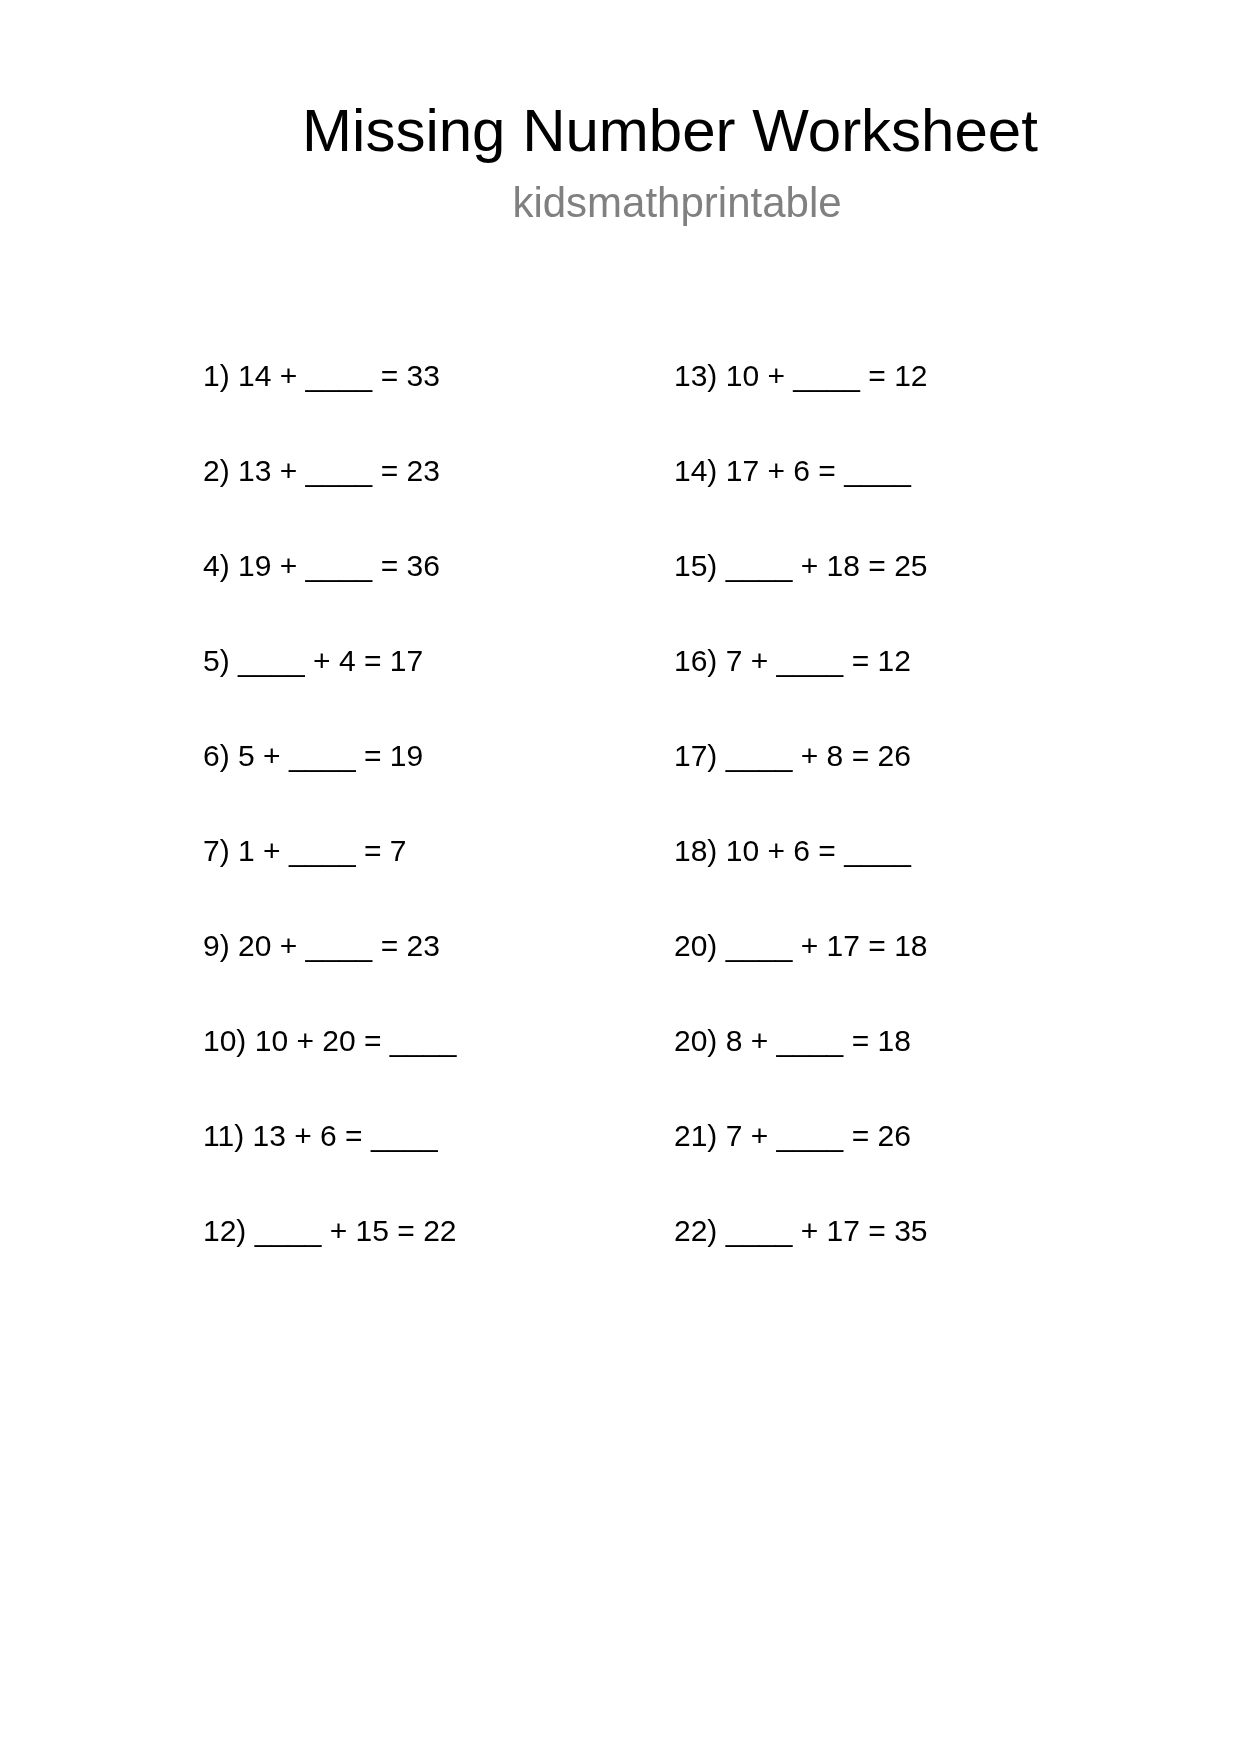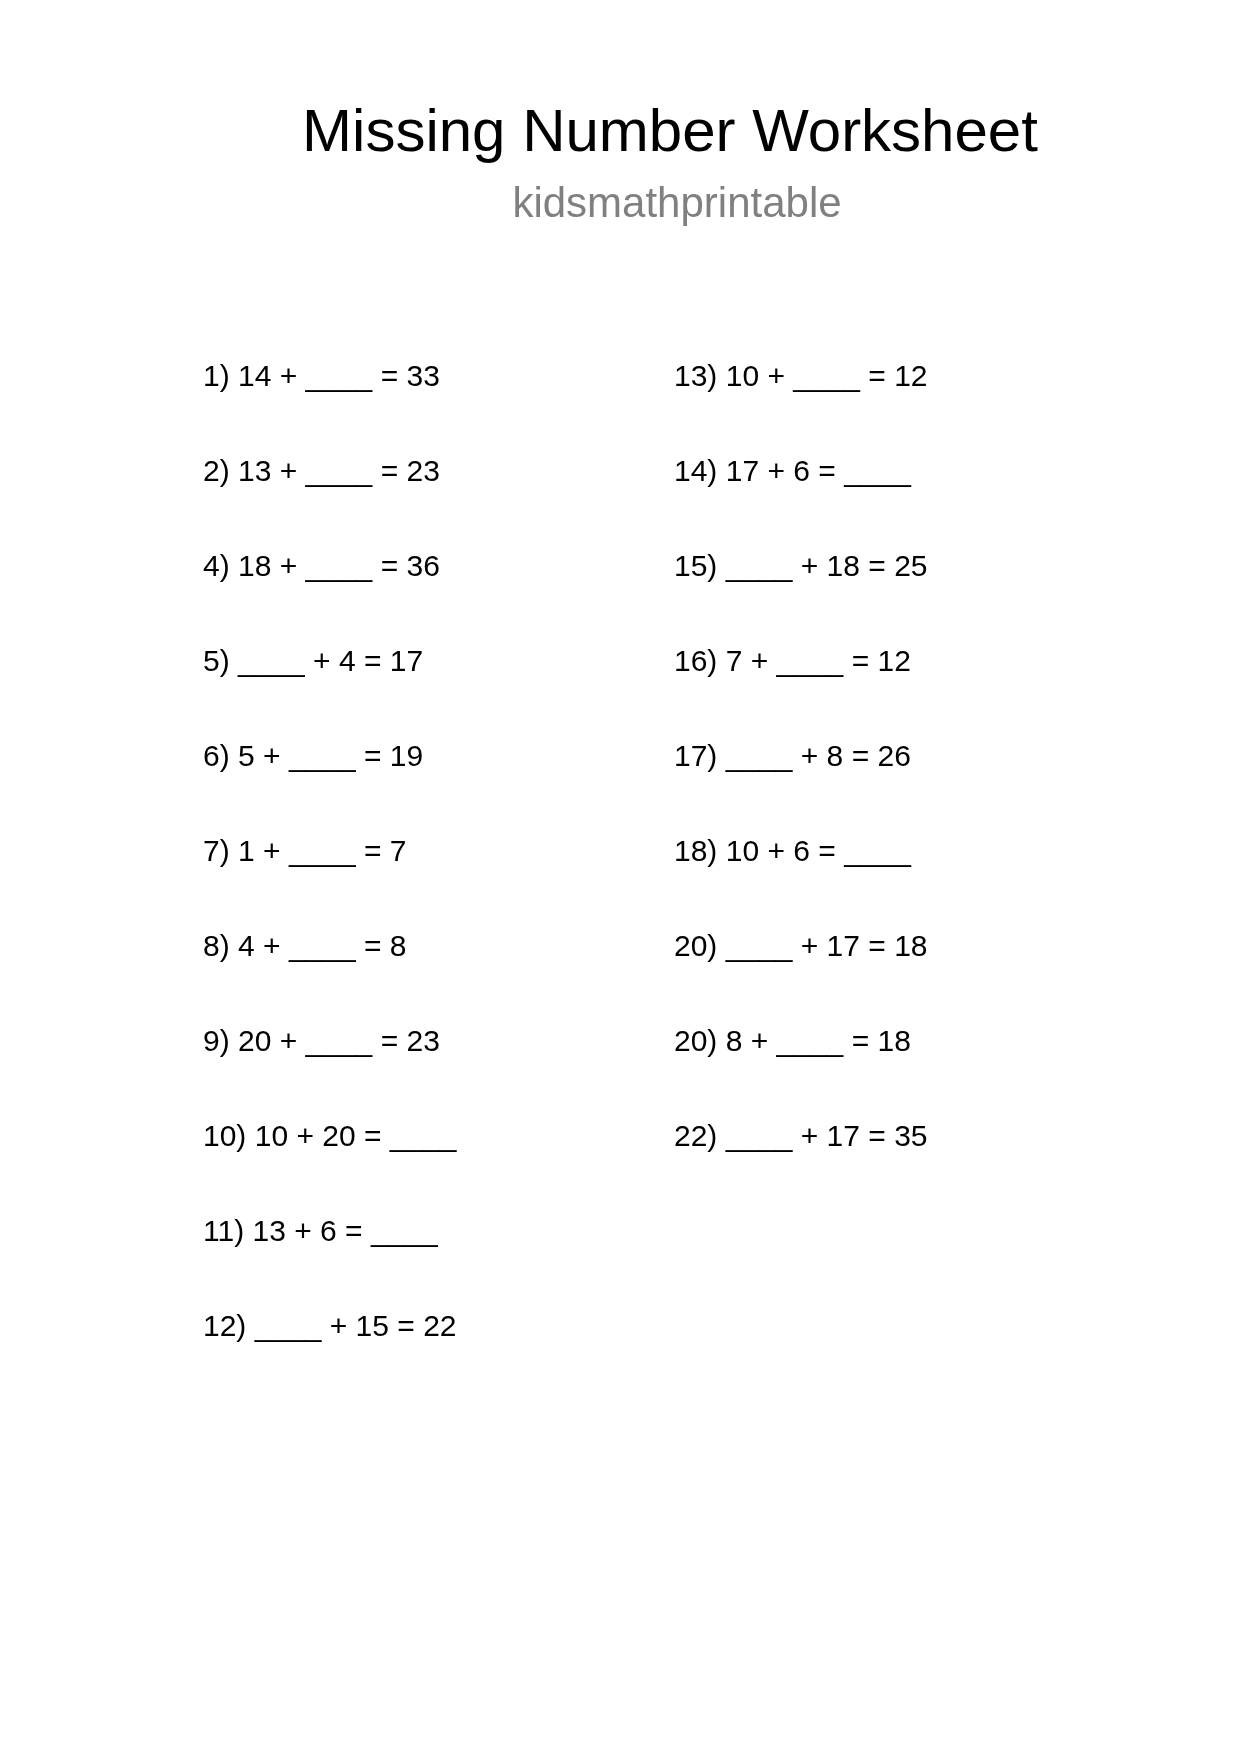--- a/index.html
+++ b/index.html
@@ -53,34 +53,34 @@
   </style>
 </head>
 <body>
 
 <div class="title">Missing Number Worksheet</div>
 <div class="subtitle">kidsmathprintable</div>
 
 <div class="column col-left">
   <div class="problem">1) 14 + ____ = 33</div>
   <div class="problem">2) 13 + ____ = 23</div>
-  <div class="problem">4) 18 + ____ = 36</div>
+  <div class="problem">4) 19 + ____ = 36</div>
   <div class="problem">5) ____ + 4 = 17</div>
   <div class="problem">6) 5 + ____ = 19</div>
   <div class="problem">7) 1 + ____ = 7</div>
-  <div class="problem">8) 4 + ____ = 8</div>
   <div class="problem">9) 20 + ____ = 23</div>
   <div class="problem">10) 10 + 20 = ____</div>
   <div class="problem">11) 13 + 6 = ____</div>
   <div class="problem">12) ____ + 15 = 22</div>
 </div>
 
 <div class="column col-right">
   <div class="problem">13) 10 + ____ = 12</div>
   <div class="problem">14) 17 + 6 = ____</div>
   <div class="problem">15) ____ + 18 = 25</div>
   <div class="problem">16) 7 + ____ = 12</div>
   <div class="problem">17) ____ + 8 = 26</div>
   <div class="problem">18) 10 + 6 = ____</div>
   <div class="problem">20) ____ + 17 = 18</div>
   <div class="problem">20) 8 + ____ = 18</div>
+  <div class="problem">21) 7 + ____ = 26</div>
   <div class="problem">22) ____ + 17 = 35</div>
 </div>
 
 </body></html>

